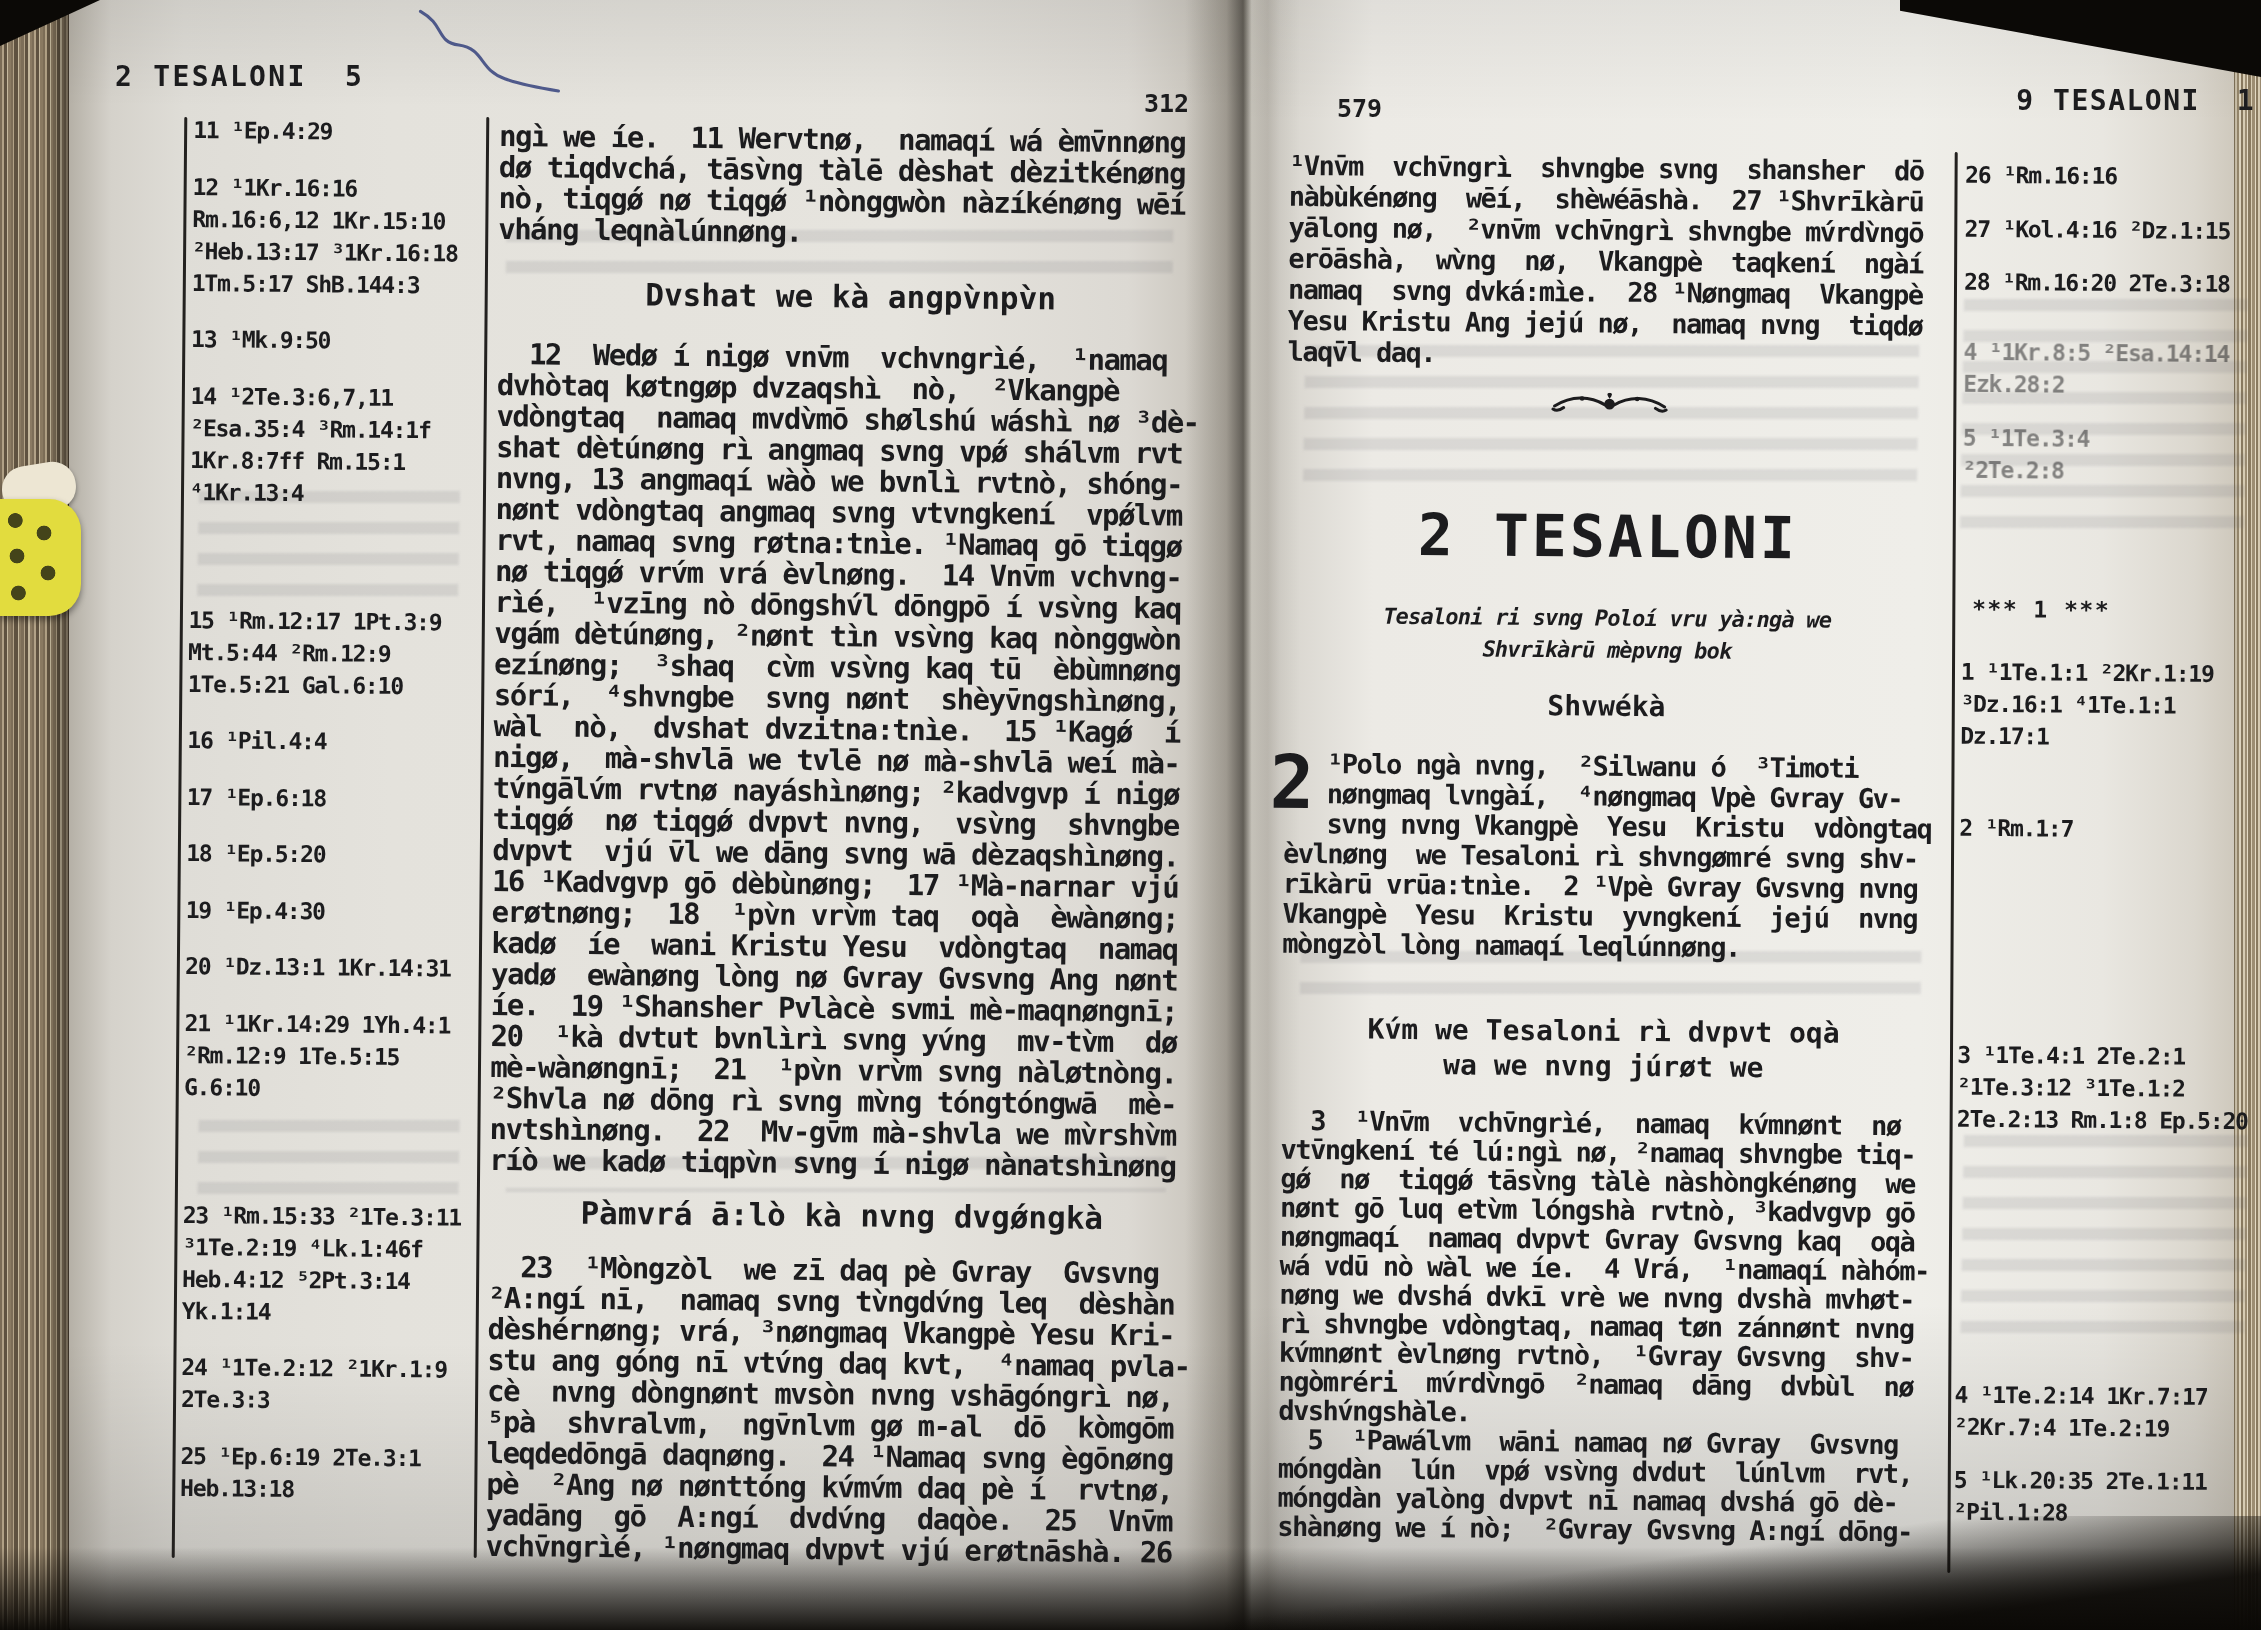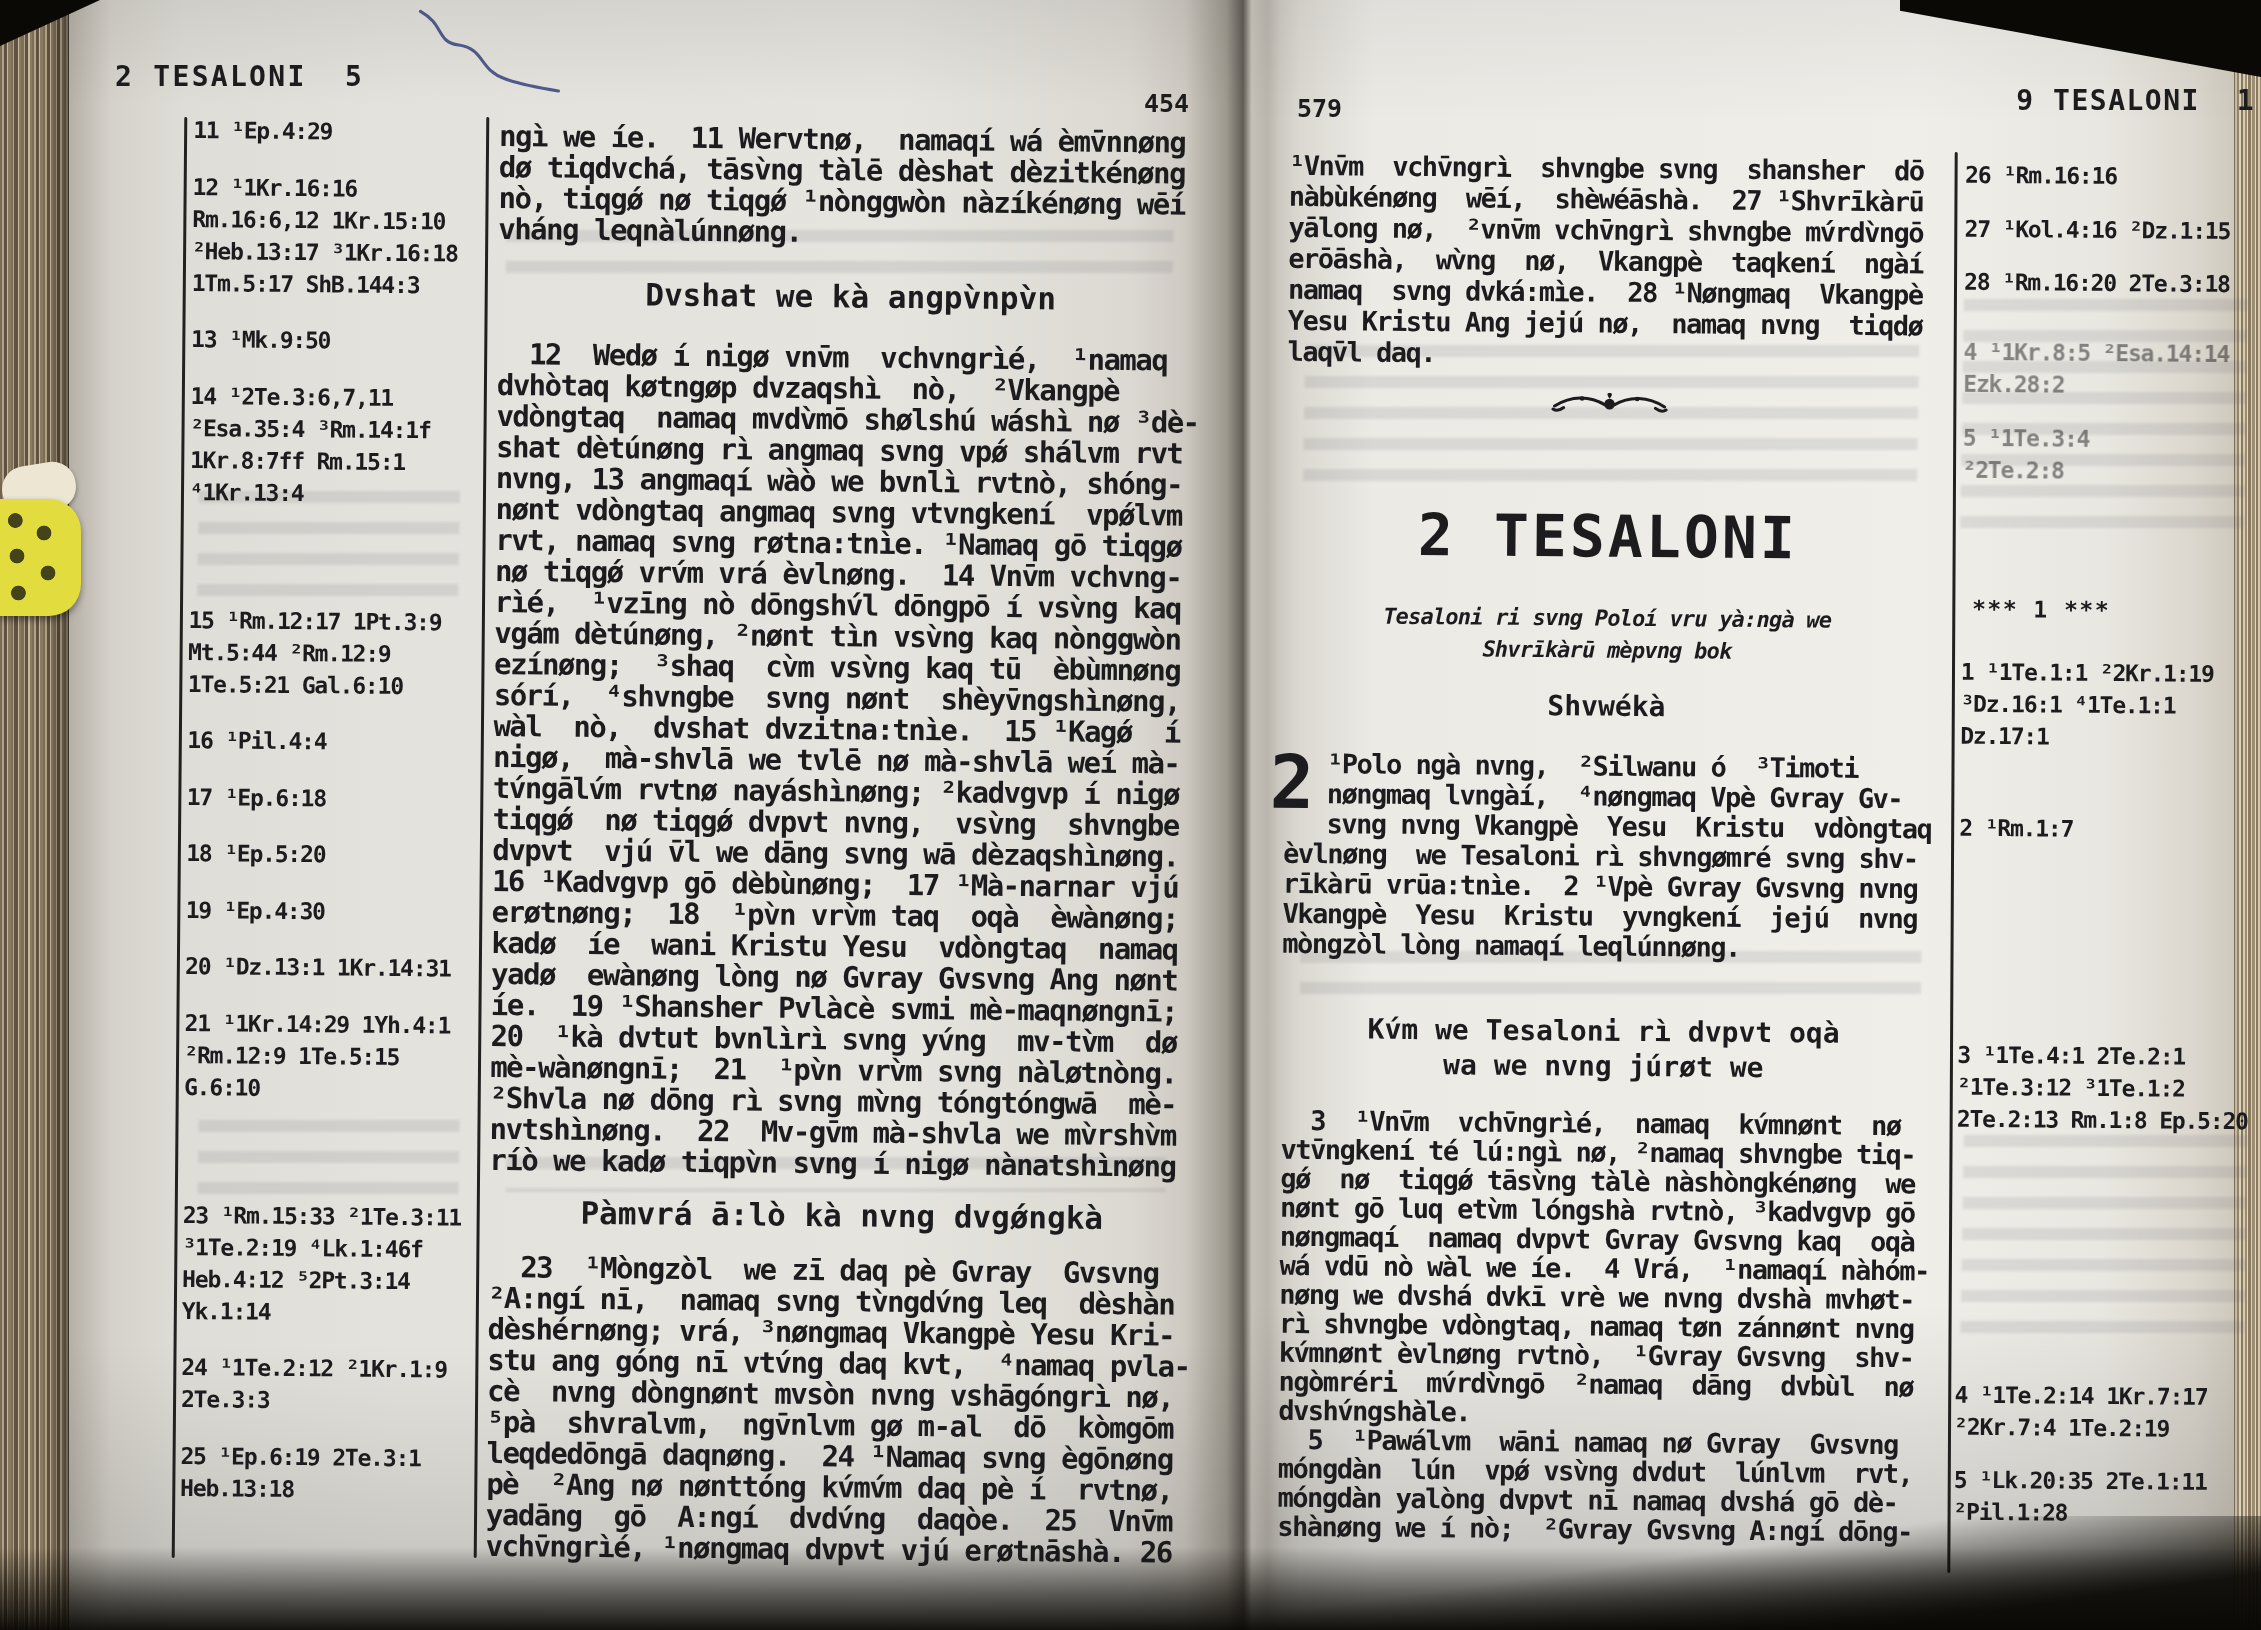--- a/index.html
+++ b/index.html
@@ -38,21 +38,21 @@
   .rule-l2{left:480px;top:117px;height:1441px;transform:rotate(.5deg);}
   .rule-r1{left:1951px;top:152px;height:1421px;transform:rotate(.3deg);}
   
   .tilt-left{position:absolute;inset:0;transform:rotate(.55deg);transform-origin:499px 153px;}
   .tilt-right{position:absolute;inset:0;transform:rotate(.5deg);transform-origin:1304px 184px;}
   .running-head{position:absolute;font-size:28px;font-weight:bold;letter-spacing:2.3px;white-space:pre;}
   .rh-left{left:115px;top:60px;}
   .rh-right{top:84px;left:1887px;width:368px;text-align:right;letter-spacing:1.5px;}
   .page-number{position:absolute;font-size:25px;font-weight:bold;}
   .pn-left{left:1144px;top:89px;}
-  .pn-right{left:1297px;top:94px;}
+  .pn-right{left:1337px;top:94px;}
   .refcol{position:absolute;font-size:23px;font-weight:bold;letter-spacing:-1.2px;}
   .refcol-left{left:193px;top:117px;width:284px;}
   .refcol-right{left:1965px;top:153px;width:291px;}
   .refline{line-height:32px;white-space:pre;}
   .refline.faint{opacity:.5;filter:blur(0.5px);}
   .refline.marker{font-weight:bold;letter-spacing:1.5px;padding-left:10.7px;}
   .mainline-block{position:absolute;font-weight:bold;}
   .line{white-space:pre;}
   .mb-left{left:499px;width:706px;font-size:29px;letter-spacing:-1.5px;}
   .mb-left .line{line-height:31px;}
@@ -111,21 +111,21 @@
   <div class="ghost" style="left:1304px;top:345px;width:614px;height:153px;"></div>
   <div class="ghost" style="left:1300px;top:951px;width:621px;height:54px;"></div>
   <div class="ghost" style="left:1962px;top:299px;width:284px;height:230px;"></div>
   <div class="ghost" style="left:1962px;top:1135px;width:284px;height:215px;"></div>
 
   <div class="col-rule rule-l1"></div>
   <div class="col-rule rule-l2"></div>
   <div class="col-rule rule-r1"></div>
 
   <div class="running-head rh-left">2 TESALONI  5</div>
-  <div class="page-number pn-left">454</div>
+  <div class="page-number pn-left">312</div>
 
   <svg class="pen-mark" width="184" height="100" viewBox="0 0 240 130">
     <path d="M28 8 C 60 26, 48 48, 78 52 C 112 57, 104 84, 138 96 C 160 104, 184 108, 208 112" fill="none" stroke="#35427c" stroke-width="4" stroke-linecap="round" opacity=".85"></path>
   </svg>
 
   <div class="tilt-left">
     <div class="refcol refcol-left">
 
     <div class="refline">11 ¹Ep.4:29</div>
         <div class="refline" style="margin-top: 24.5px;">12 ¹1Kr.16:16</div>

